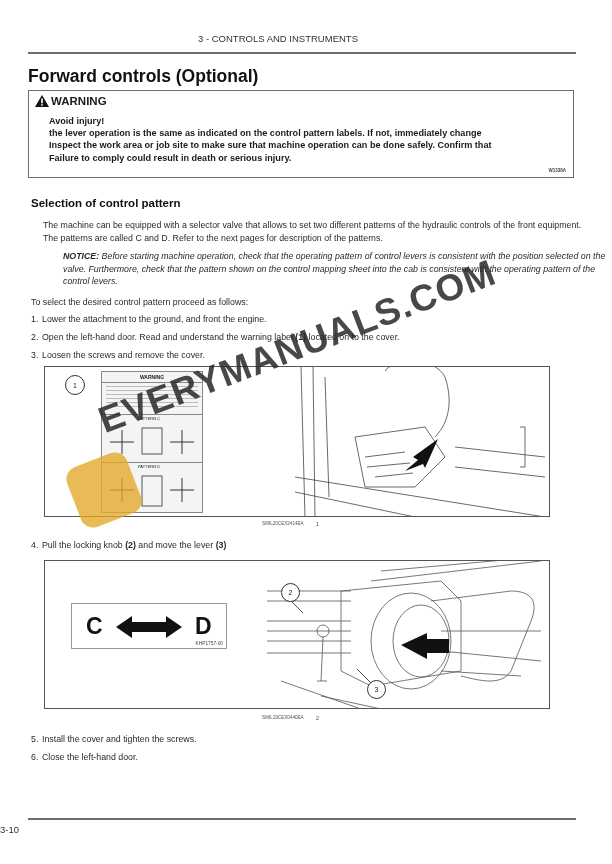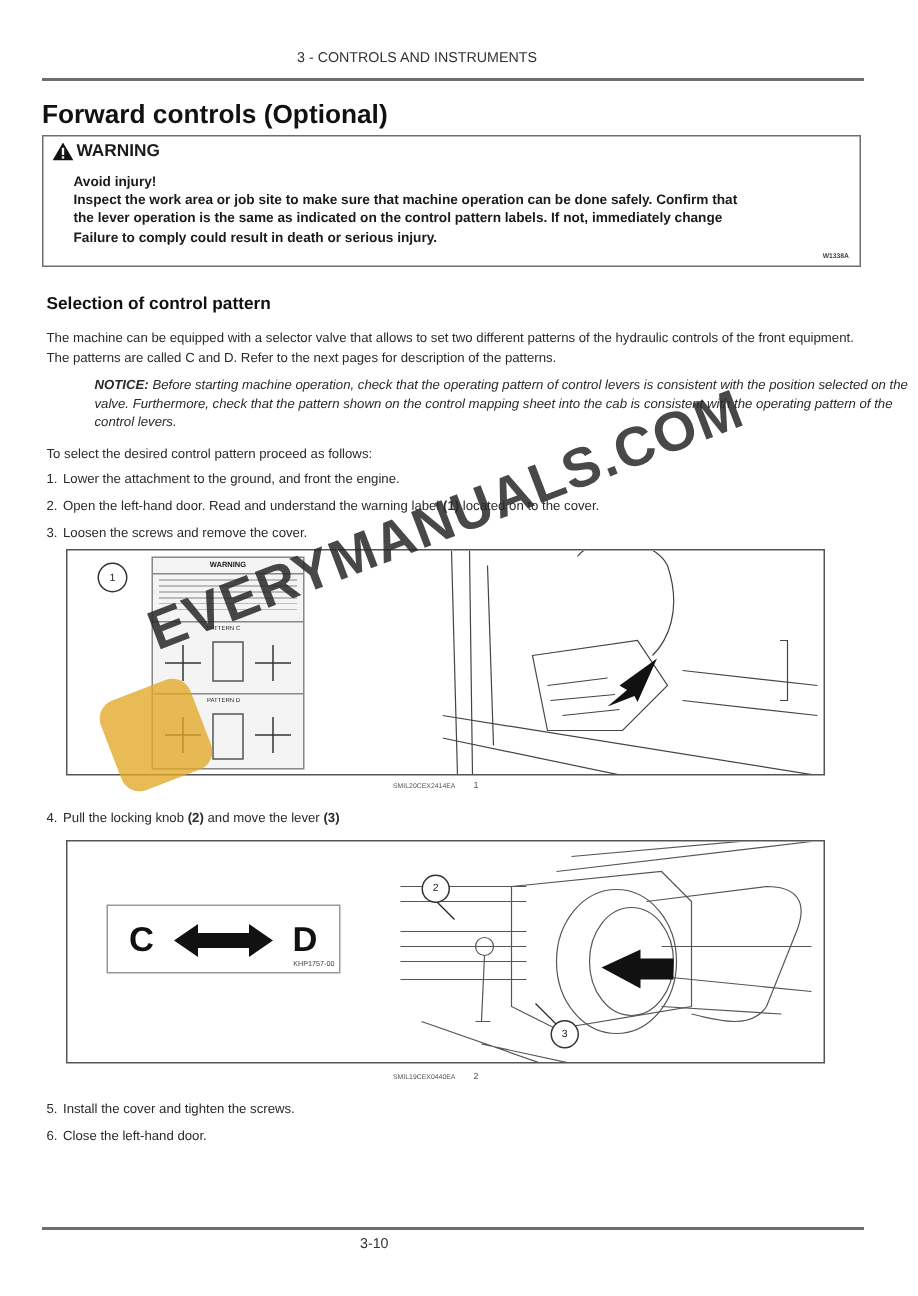--- a/index.html
+++ b/index.html
@@ -25,50 +25,50 @@
   .callout { position: absolute; border: 1px solid #333; border-radius: 50%; background: #fff; display: flex; align-items: center; justify-content: center; font-size: 7px; color: #222; }
   .cd-label { position: absolute; left: 26px; top: 42px; width: 156px; height: 46px; border: 1px solid #999; box-sizing: border-box; background: #fff; }
   .cd-label .c, .cd-label .d { position: absolute; top: 9px; font-size: 23px; font-weight: bold; color: #111; }
   .cd-label .c { left: 14px; } .cd-label .d { left: 123px; }
   .cd-label .code { position: absolute; right: 3px; bottom: 2px; font-size: 4.8px; color: #444; }
   .watermark { position: absolute; left: 108px; top: 400px; font-size: 37px; font-weight: bold; color: rgba(40,40,40,0.85);
                transform: rotate(-21deg); transform-origin: left bottom; letter-spacing: 1px; white-space: nowrap; }
   .wm-logo { position: absolute; left: 72px; top: 458px; width: 64px; height: 64px; border-radius: 13px; background: rgba(226,168,40,0.78);
              transform: rotate(-21deg); }
   .rule-bot { top: 818px; left: 28px; width: 548px; height: 1.5px; background: #6e6e6e; }
-  .page-num { top: 824px; left: 0; width: 499px; text-align: center; font-size: 9.5px; color: #333; }
+  .page-num { top: 824px; left: 0; width: 499px; font-size: 9.5px; color: #333; }
 </style>
 </head>
 <body>
 
 <div class="abs running-header">3 - CONTROLS AND INSTRUMENTS</div>
 <div class="abs rule-top"></div>
 
 <div class="abs title">Forward controls (Optional)</div>
 
 <div class="abs warn-box">
   <div class="warn-head">
     <svg width="14" height="12" viewBox="0 0 14 12">
       <polygon points="7,0 14,12 0,12" fill="#111"></polygon>
       <rect x="6.2" y="3.5" width="1.6" height="4.8" fill="#fff"></rect>
       <rect x="6.2" y="9.2" width="1.6" height="1.5" fill="#fff"></rect>
     </svg>
     <span>WARNING</span>
   </div>
   <div class="warn-body">
     <div>Avoid injury!</div>
+    <div>the lever operation is the same as indicated on the control pattern labels. If not, immediately change</div>
     <div>Inspect the work area or job site to make sure that machine operation can be done safely. Confirm that</div>
-    <div>the lever operation is the same as indicated on the control pattern labels. If not, immediately change</div>
     <div>Failure to comply could result in death or serious injury.</div>
   </div>
   <div class="warn-code">W1338A</div>
 </div>
 
 <div class="abs h2">Selection of control pattern</div>
-<div class="abs para" style="top:219px;">The machine can be equipped with a selector valve that allows to set two different patterns of the hydraulic controls of the front equipment. The patterns are called C and D. Refer to the next pages for description of the patterns.</div>
+<div class="abs para" style="top:219px;margin-left:12px;">The machine can be equipped with a selector valve that allows to set two different patterns of the hydraulic controls of the front equipment. The patterns are called C and D. Refer to the next pages for description of the patterns.</div>
 <div class="abs para notice" style="top:250px;margin-left:32px;"><b>NOTICE:</b><span> Before starting machine operation, check that the operating pattern of control levers is consistent with the position selected on the valve. Furthermore, check that the pattern shown on the control mapping sheet into the cab is consistent with the operating pattern of the control levers.</span></div>
 <div class="abs para" style="top:296px;">To select the desired control pattern proceed as follows:</div>
 
 <div class="abs step" style="top:314px;">
   <span class="n">1.</span>
     <span>Lower the attachment to the ground, and front the engine.</span>
 </div>
 <div class="abs step" style="top:332px;">
   <span class="n">2.</span>
     <span style="white-space:pre">Open the left-hand door. Read and understand the warning label </span>

